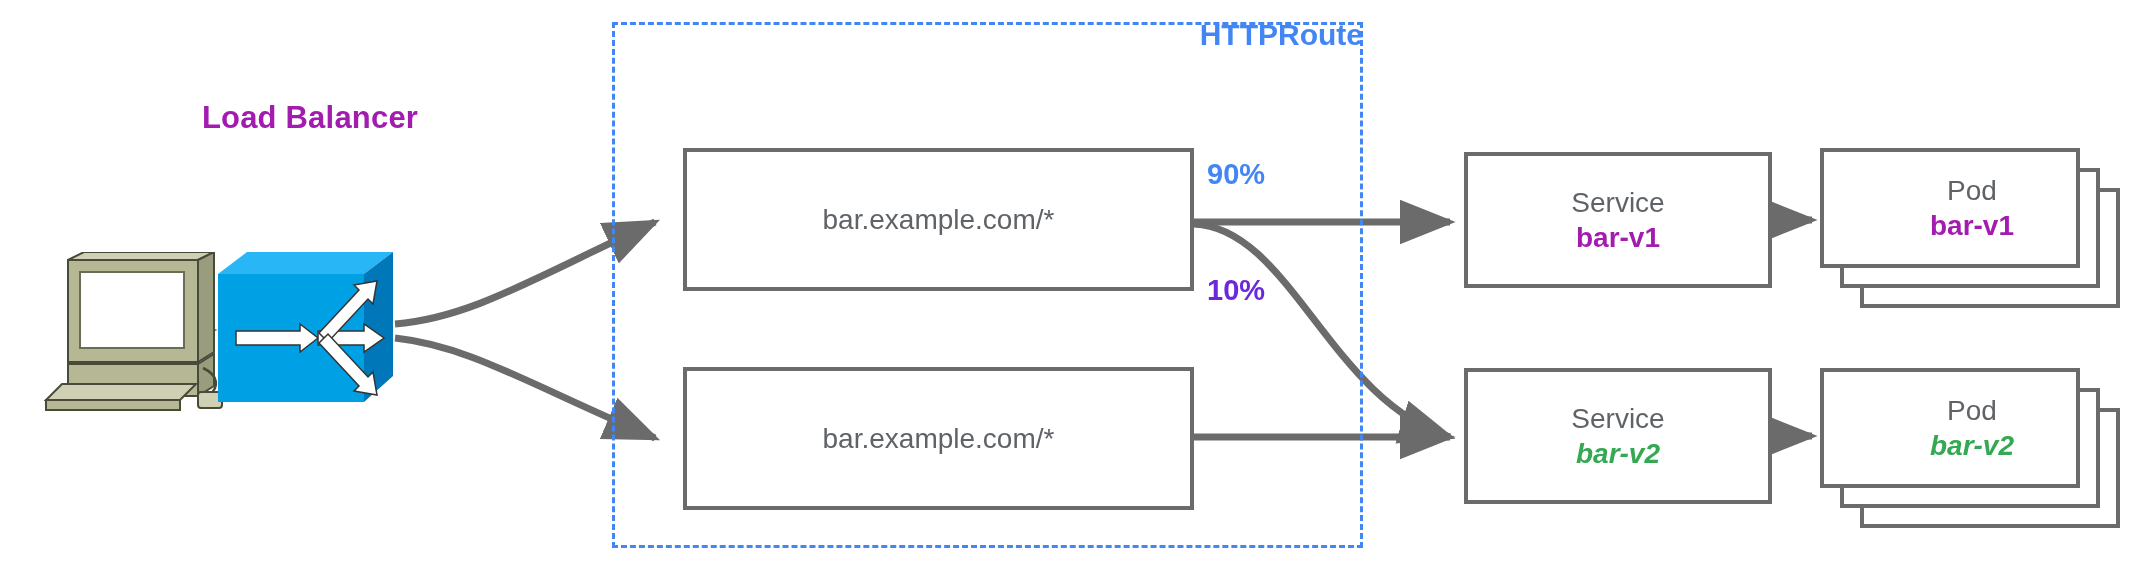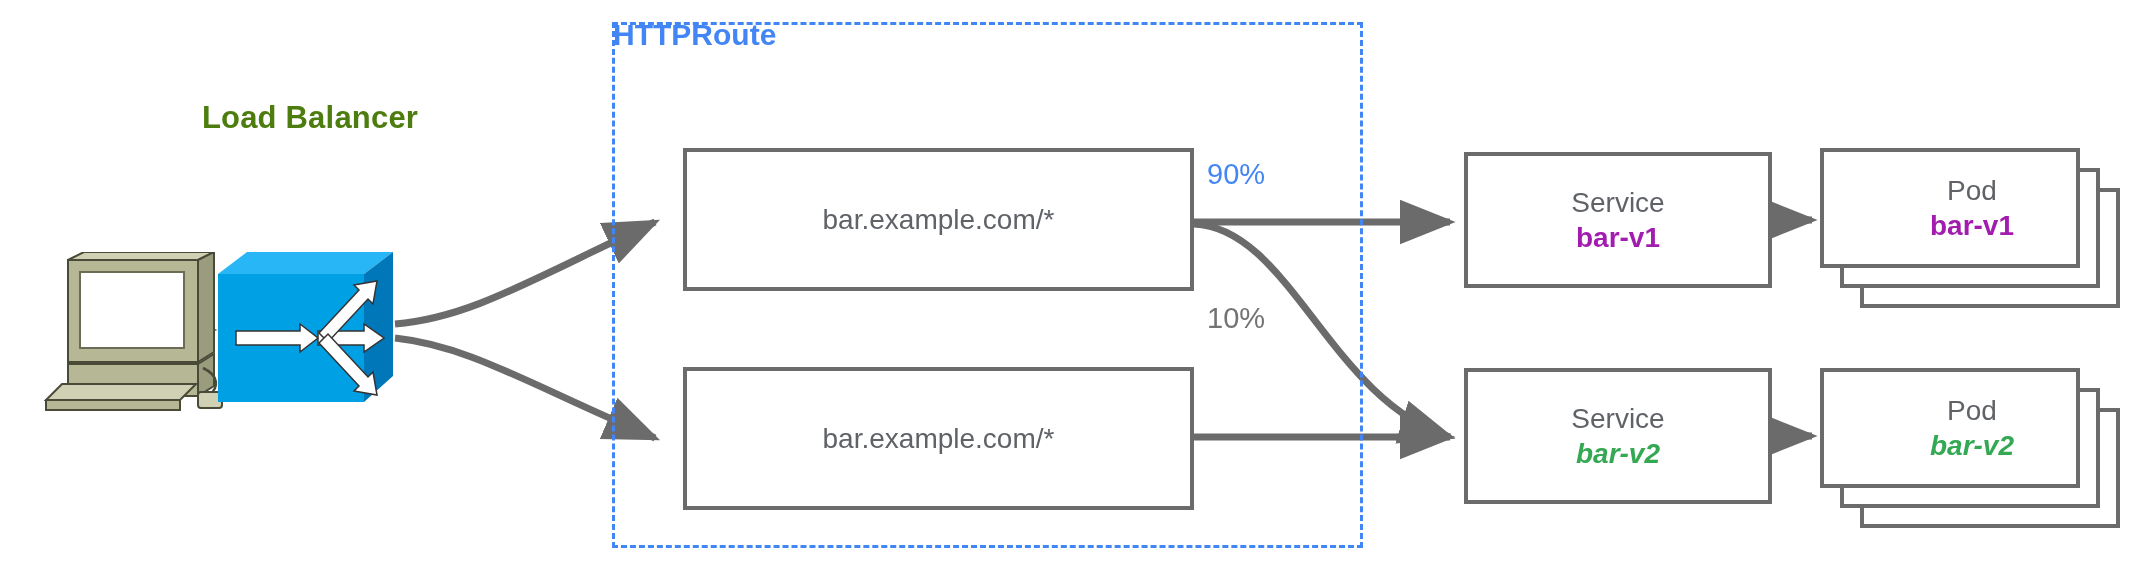--- a/index.html
+++ b/index.html
@@ -27,51 +27,51 @@
   .abs { position: absolute; }
 
   
   .lb-title {
     left: 190px;
     top: 100px;
     width: 240px;
     text-align: center;
     font-size: 31px;
     font-weight: bold;
-    color: #4d7c0f;
+    color: #a21caf;
     letter-spacing: 0.2px;
   }
   .route-title {
     left: 613px;
     top: 18px;
     width: 750px;
-    text-align: left;
+    text-align: right;
     font-size: 30px;
     font-weight: bold;
     color: #4285f4;
     line-height: 1.15;
   }
   .route-title .l2 { display: block; }
 
   .box-label {
     font-size: 28px;
     color: #5f6368;
     text-align: center;
     line-height: 1.25;
     width: 100%;
   }
   .box-label .sub-blue { color: #a21caf; font-weight: bold; display:block; }
   .box-label .sub-green { color: #34a853; font-weight: bold; display:block;font-style:italic; }
 
   .pct {
     font-size: 29px;
-    font-weight: normal;
+    font-weight: bold;
   }
   .pct-90 { color: #4285f4; left: 1207px; top: 158px; }
-  .pct-10 { color: #737373; left: 1207px; top: 302px; }
+  .pct-10 { color: #6d28d9; left: 1207px; top: 274px; }
 
   
   .rbox {
     border: 4px solid #6b6b6b;
     background: #ffffff;
     box-sizing: border-box;
     display: flex;
     align-items: center;
     justify-content: center;
   }

